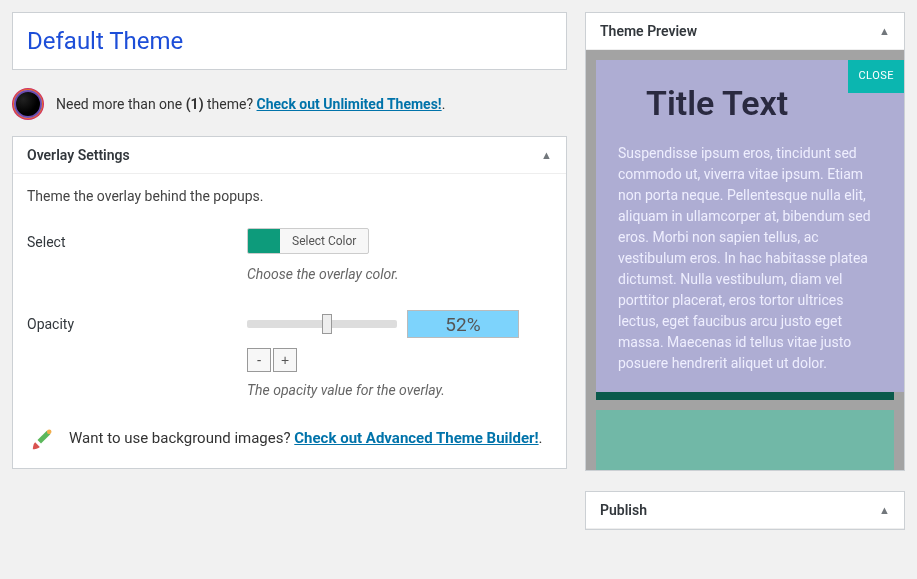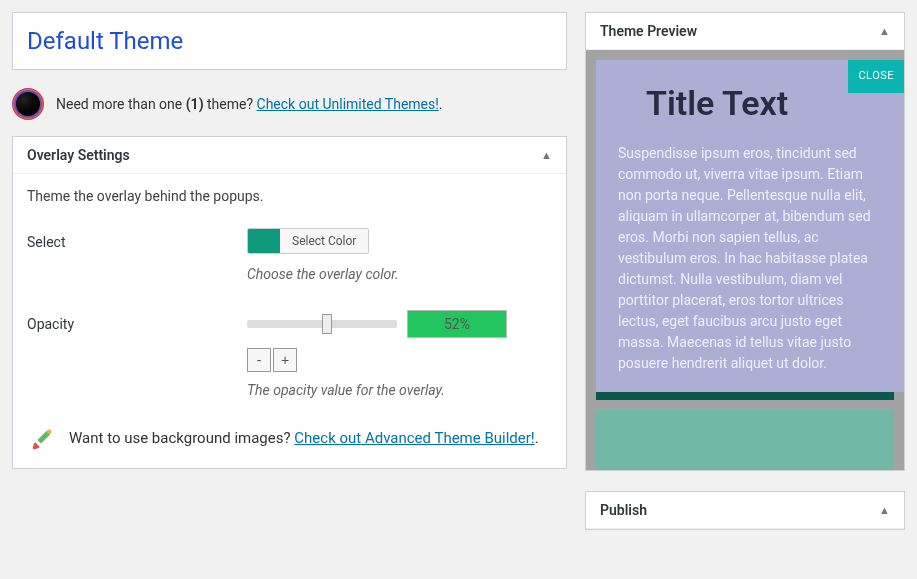--- a/index.html
+++ b/index.html
@@ -53,21 +53,21 @@
       padding-left: 2px;
     }
     .yarn {
       width: 28px; height: 28px; border-radius: 50%;
       background: radial-gradient(circle at 30% 30%, #222 0%, #000 60%);
       border: 2px solid #6a4caf;
       box-shadow: 0 0 0 1px #e86a2f, 0 0 0 2px #cc3166;
       flex-shrink: 0;
     }
     .note-row b { font-weight: 700; }
-    a.link { color: #0073aa; text-decoration: underline; }
+    a.link { color: #0073aa; text-decoration: underline; font-weight: bold; }
     .desc { color: #444; margin-bottom: 24px; font-size: 14px;}
     .field-row {
       display: flex;
       align-items: flex-start;
       margin-bottom: 28px;
     }
     .field-label {
       width: 220px;
       color: #32373c;
       font-size: 14px;
@@ -102,23 +102,23 @@
     .slider-holder {
       width: 150px; height: 8px; background: #ddd; border-radius: 2px;
       position: relative;
     }
     .slider-thumb {
       position: absolute; top: -6px; width: 10px; height: 20px;
       background: #eee; border: 1px solid #999;
       left: 50%;
     }
     .opacity-readout {
-      width: 100px; height: 28px; border: 1px solid #bbb;
-      background: #22c55e; display: flex; align-items: center; justify-content: center;
-      font-size: 14px; color: #555;
+      width: 112px; height: 28px; border: 1px solid #bbb;
+      background: #7dd3fc; display: flex; align-items: center; justify-content: center;
+      font-size: 19px; color: #555;
     }
     .stepper { margin-top: 10px; display: flex; }
     .stepper button {
       width: 24px; height: 24px; border: 1px solid #999;
       background: #f7f7f7; font-size: 14px; color: #555;
       cursor: pointer;
     }
     .stepper button + button { margin-left: 2px; }
     .bg-note { display: flex; gap: 14px; align-items: flex-start; font-size: 15px; color: #333; line-height: 1.7;}
     .paint-icon {

